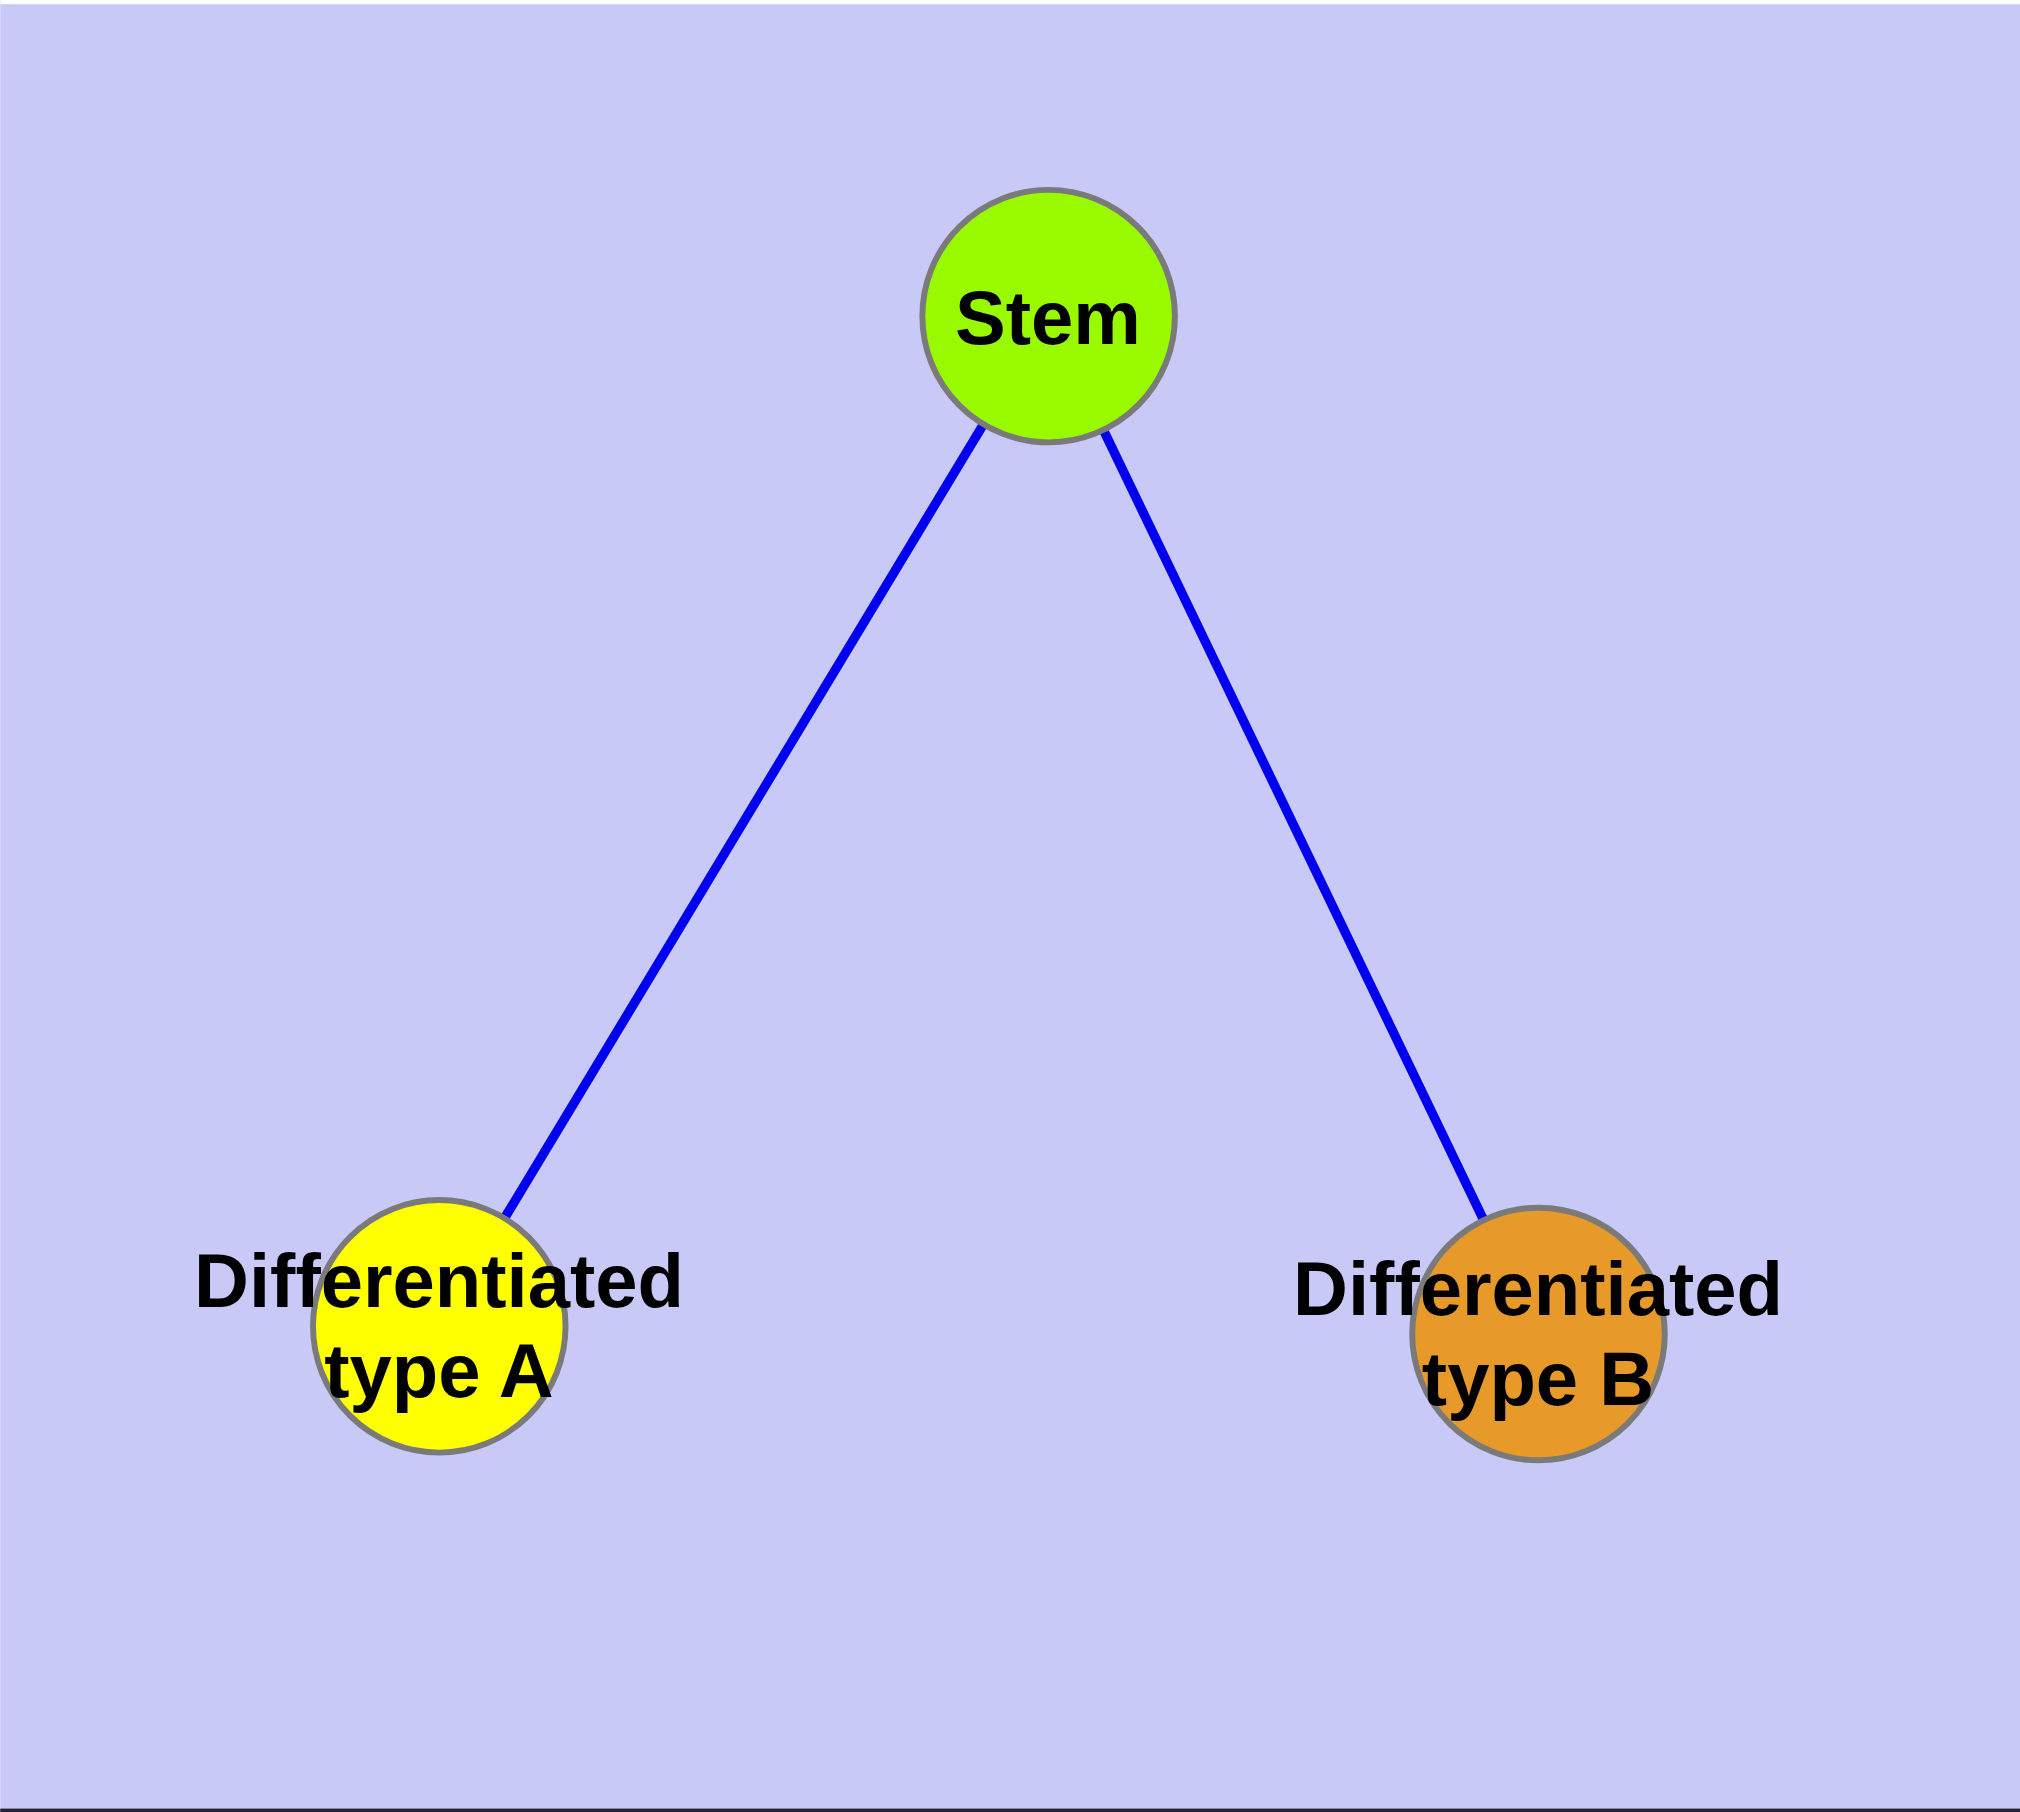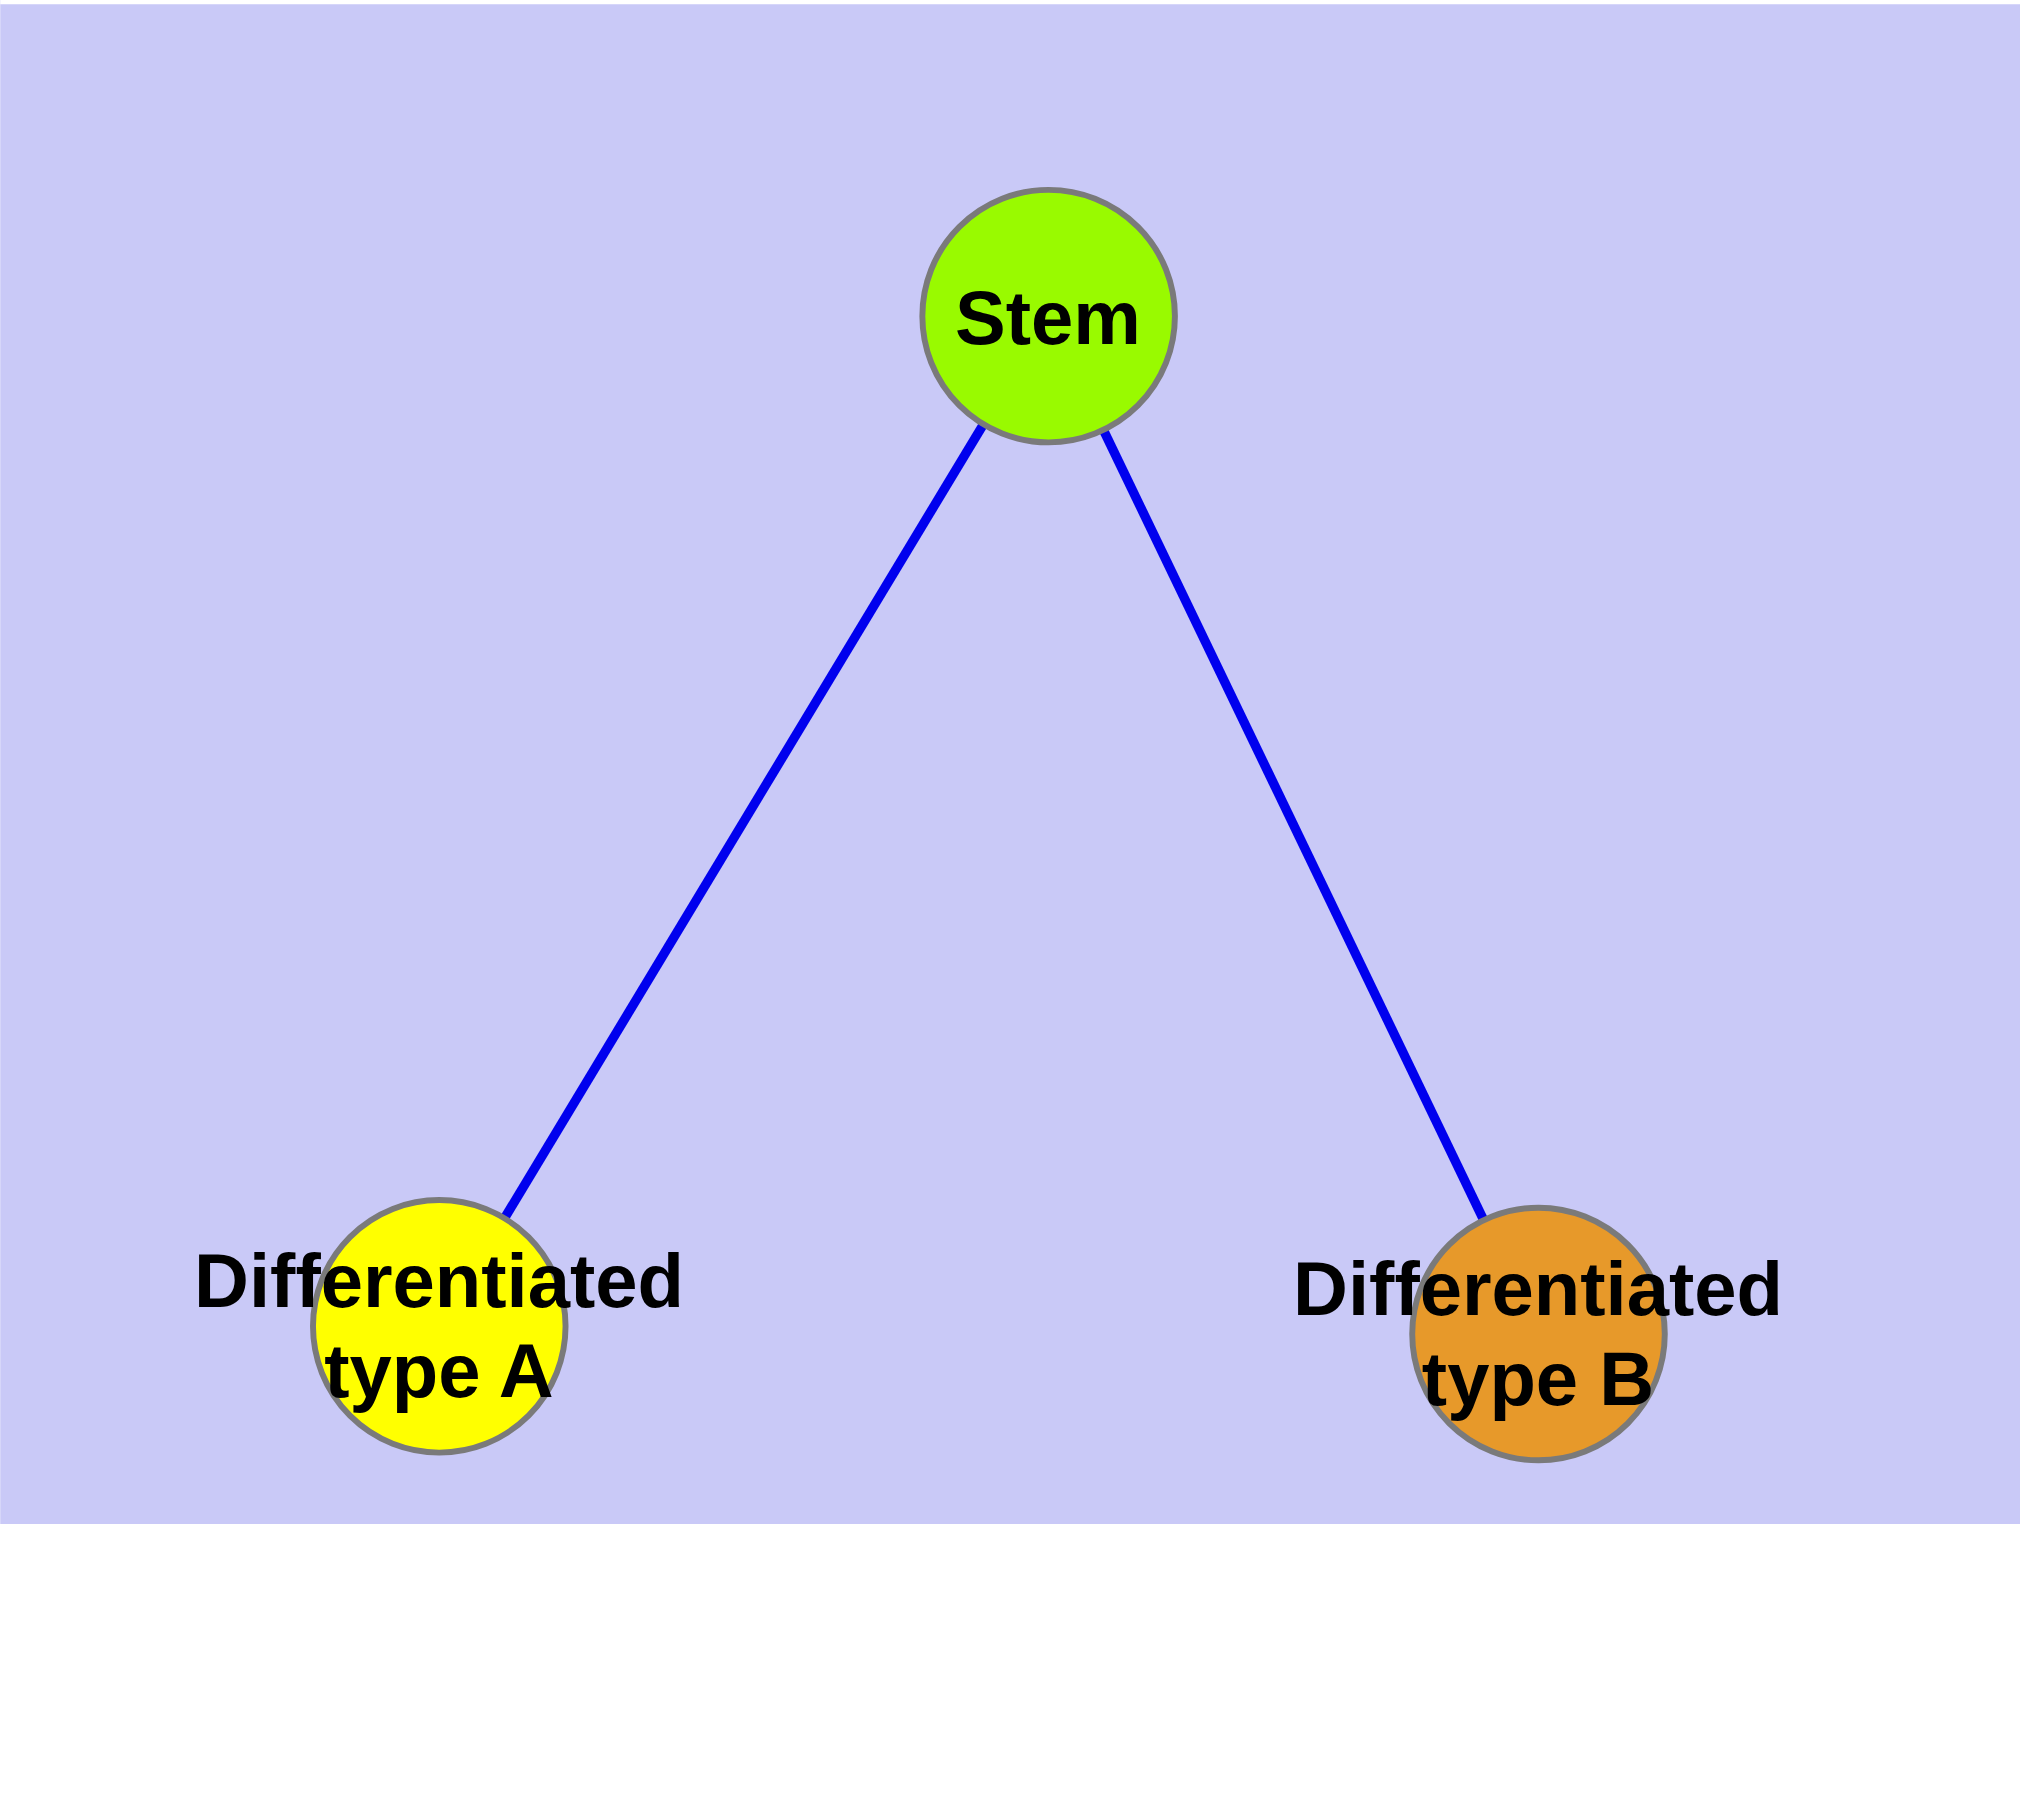--- a/index.html
+++ b/index.html
@@ -5,21 +5,21 @@
   html, body {
     margin: 0;
     padding: 0;
   }
   body {
     font-family: "Liberation Sans", sans-serif;
   }
   .canvas {
     position: relative;
     width: 2021px;
-    height: 1524px;
+    height: 1812px;
     overflow: hidden;
   }
   .canvas svg {
     position: absolute;
     left: 0;
     top: 0;
     display: block;
   }
   .edge {
     stroke-width: 11;

